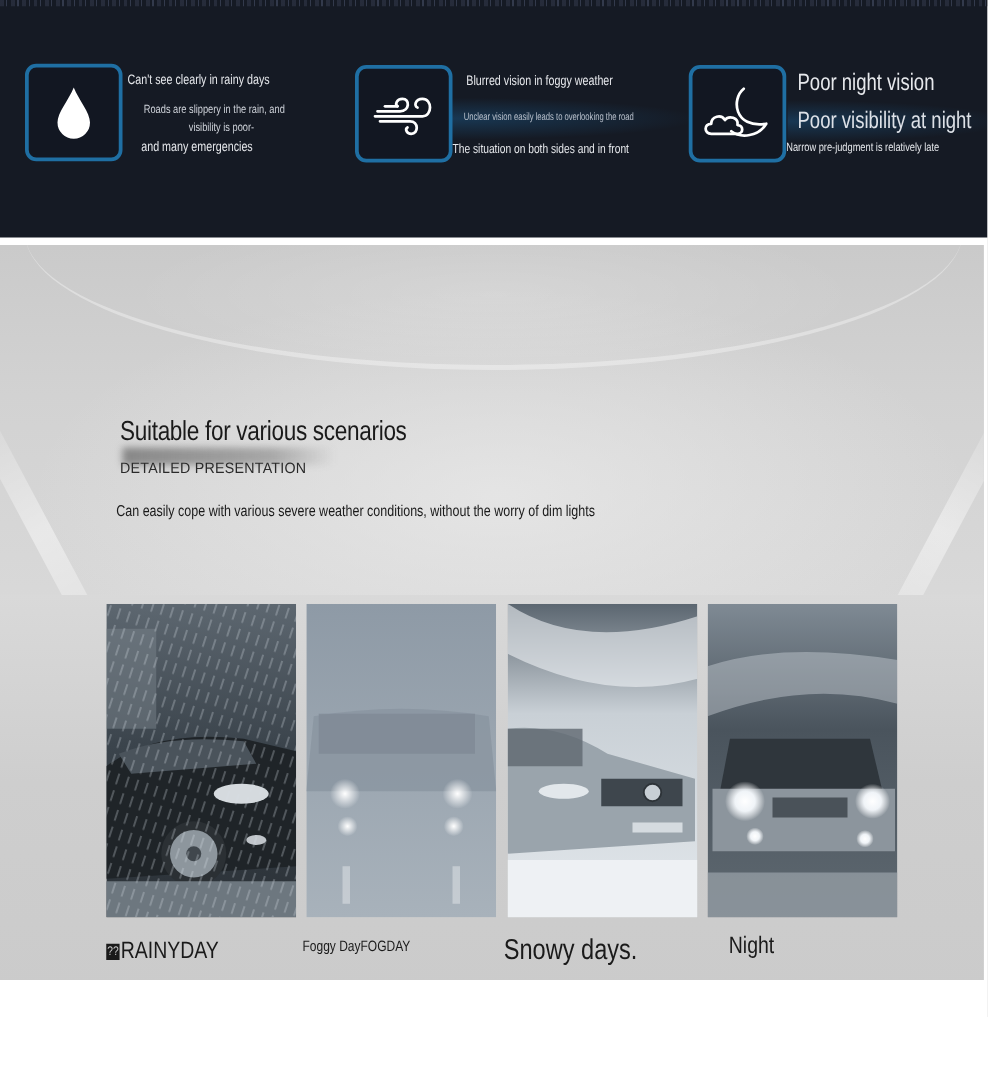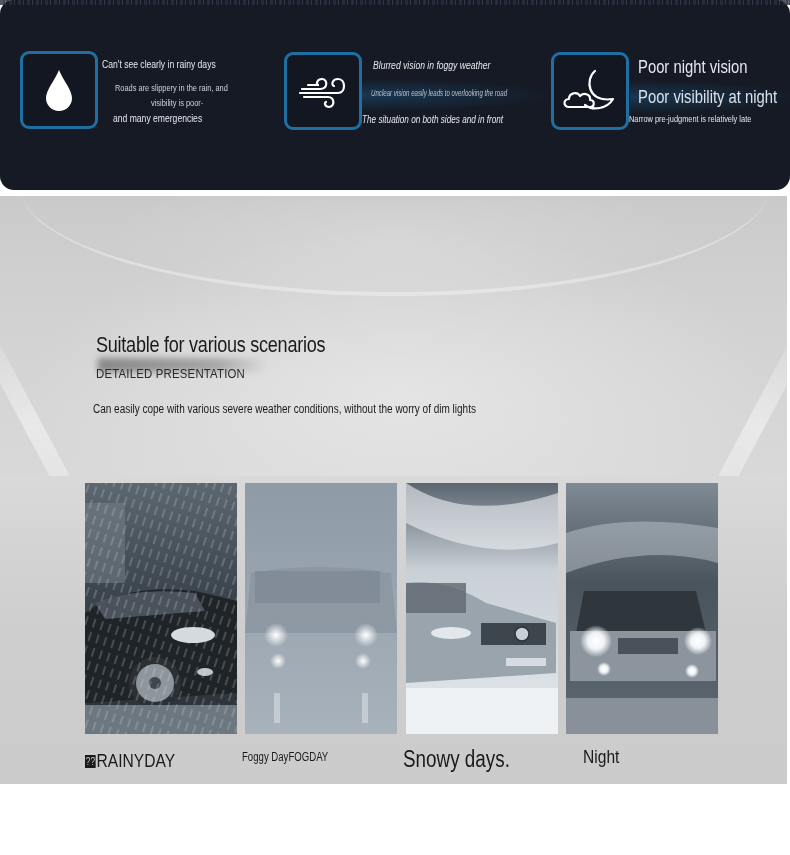--- a/index.html
+++ b/index.html
@@ -3,21 +3,20 @@
 <meta charset="utf-8">
 <style>
   * { box-sizing: border-box; margin: 0; padding: 0; }
   html, body { width: 790px; height: 855px; background: #ffffff; overflow: hidden; }
   body { font-family: "Liberation Sans", "DejaVu Sans", sans-serif; position: relative; }
 
   
   .top-banner {
     position: absolute; left: 0; top: 0; width: 790px; height: 190px;
     background: #151a24;
-    border-radius: 14px;
   }
   .top-strip {
     position: absolute; left: 0; top: 0; width: 790px; height: 5px;
     background: repeating-linear-gradient(90deg, #2a3040 0 3px, #151a24 3px 5px, #3a4256 5px 6px, #151a24 6px 9px);
     opacity: 0.8;
   }
   .feature {
     position: absolute; top: 0; height: 190px;
   }
   .icon-box {
@@ -117,21 +116,21 @@
           <path d="M15 2 C 11 12, 2 22, 2 30 A 13 13 0 0 0 28 30 C 28 22, 19 12, 15 2 Z" fill="#ffffff"></path>
         </svg>
       </span>
     </div>
     <div class="ft" style="left:102px;top:58px;font-size:11px;transform:scaleX(0.78);">Can't see clearly in rainy days</div>
     <div class="ft" style="left:115px;top:82px;font-size:9.5px;color:#cfd3da;transform:scaleX(0.78);">Roads are slippery in the rain, and</div>
     <div class="ft" style="left:151px;top:97px;font-size:9.5px;color:#cfd3da;transform:scaleX(0.78);">visibility is poor-</div>
     <div class="ft" style="left:113px;top:112px;font-size:11px;transform:scaleX(0.78);">and many emergencies</div>
   </div>
 
-  <div class="feature" style="left:270px;width:270px;font-style:italic;">
+  <div class="feature" style="left:270px;width:270px;">
     <div class="glow" style="left:90px;top:78px;width:200px;"></div>
     <div class="icon-box" style="left:14px;top:52px;">
       <span>
         <svg width="50" height="36" viewBox="0 0 50 36" fill="none" stroke="#ffffff" stroke-width="2.2" stroke-linecap="round">
           <path d="M4 16 H22 C 30 16, 30 6, 24 6 C 19 6, 18 11, 20 12"></path>
           <path d="M2 20 H40 C 48 20, 48 6, 40 6 C 34 6, 33 12, 36 13"></path>
           <path d="M6 24 H30 C 37 24, 37 34, 31 34 C 27 34, 26 30, 28 29"></path>
           <path d="M10 12 H20"></path>
         </svg>
       </span>

